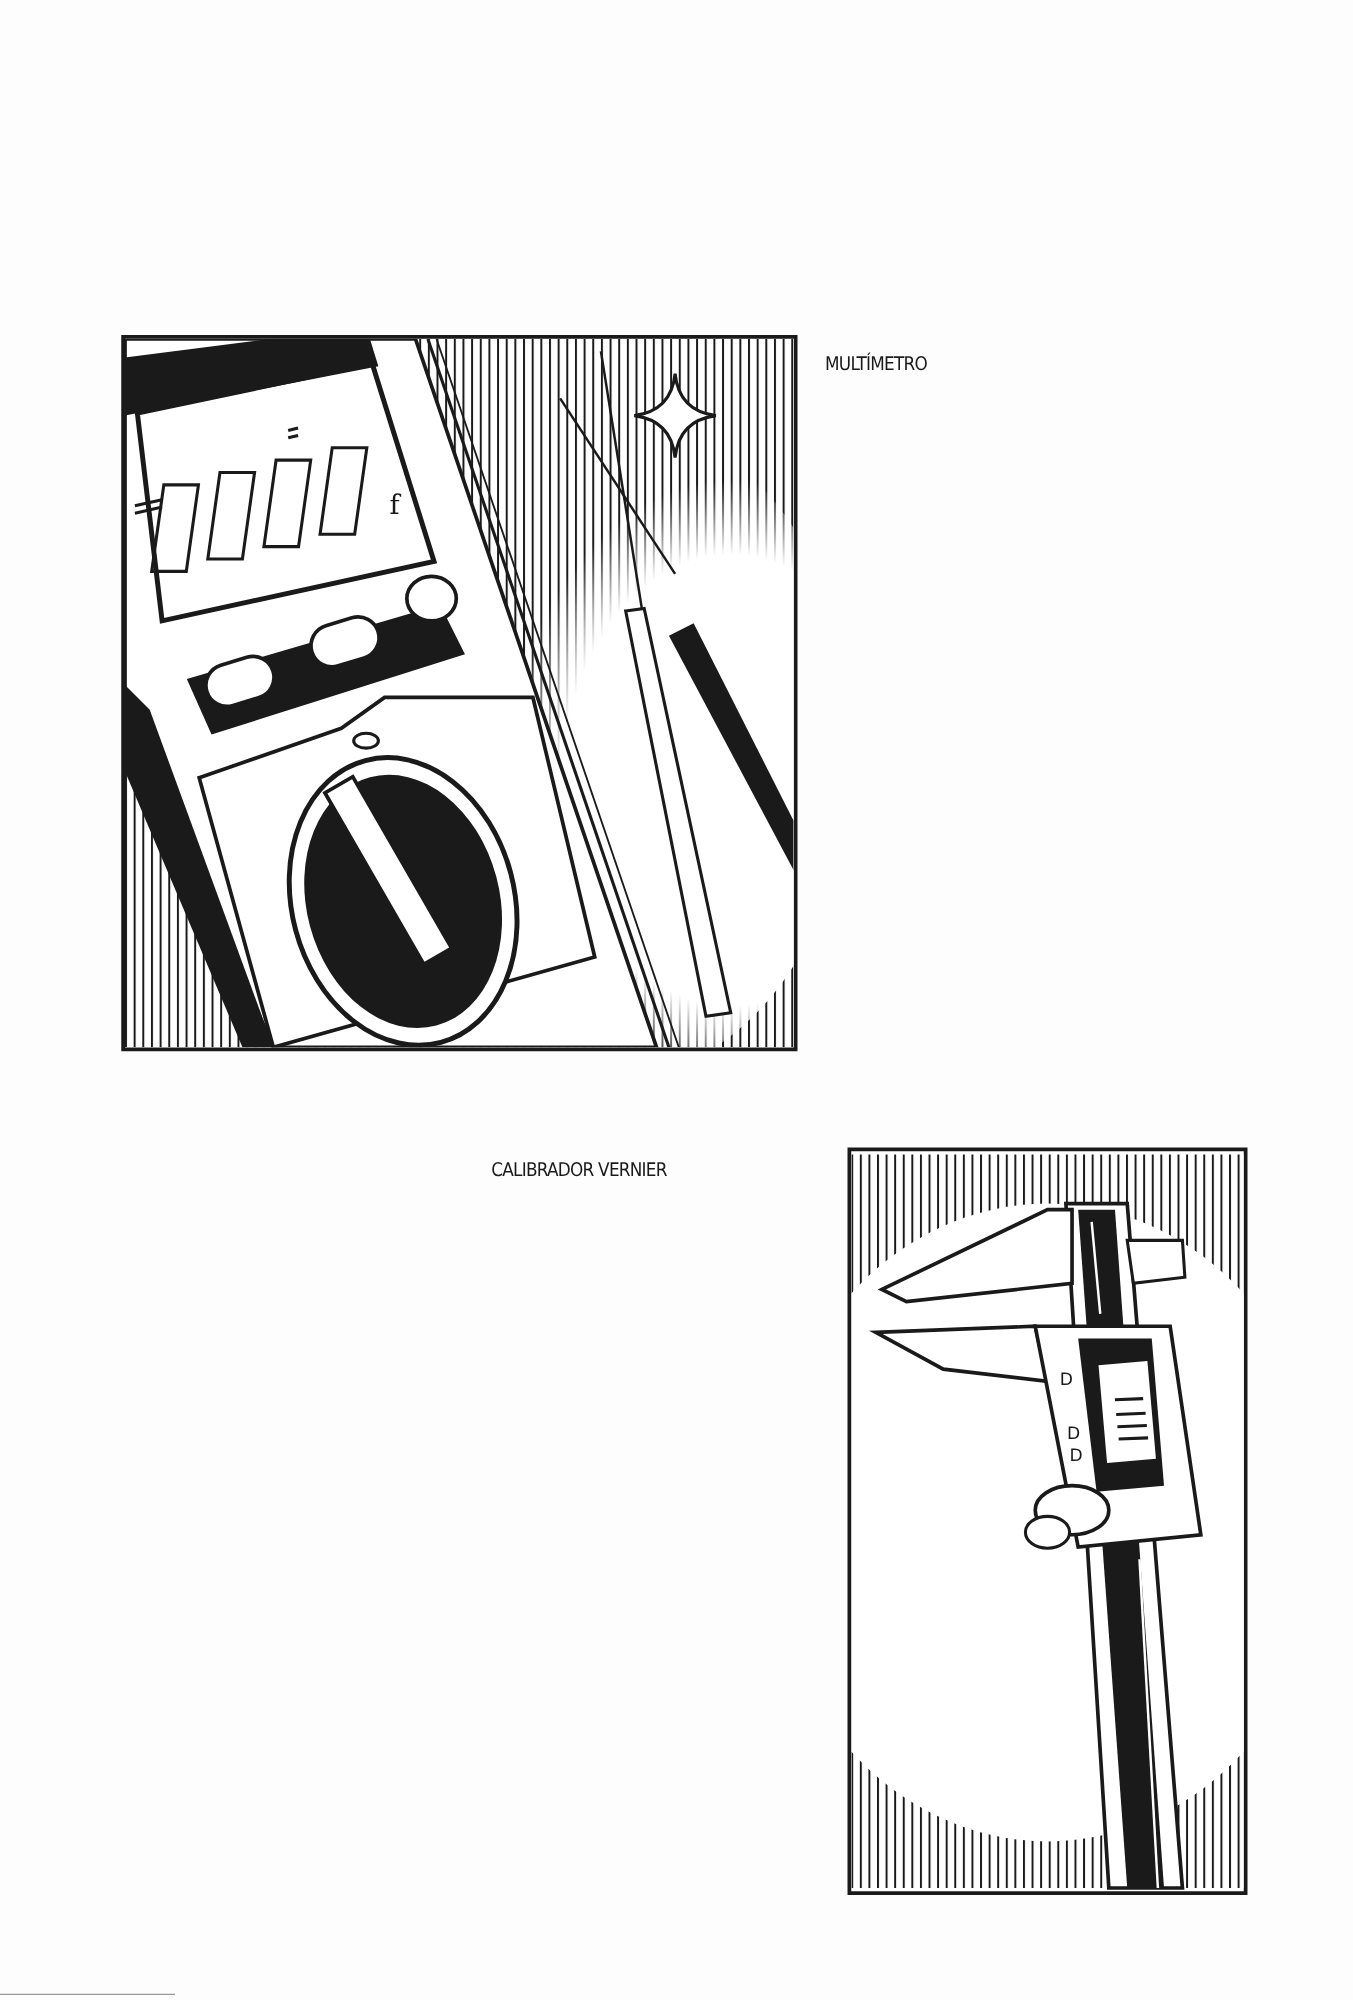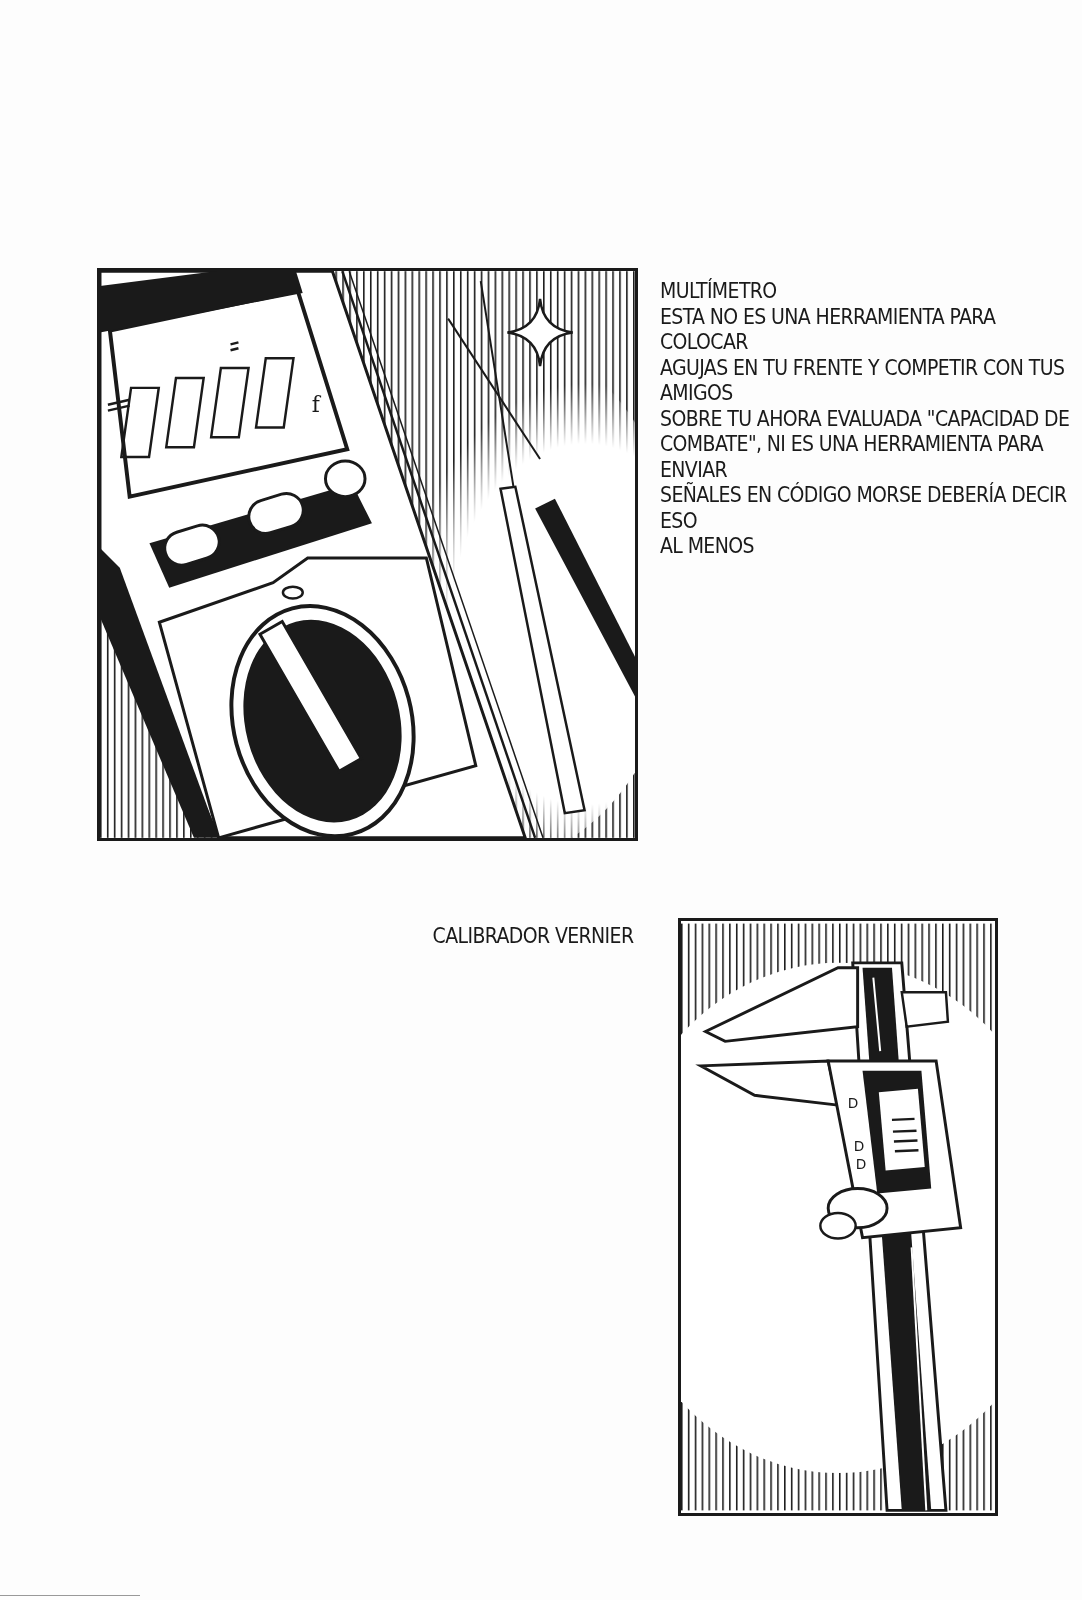--- a/index.html
+++ b/index.html
@@ -1,24 +1,24 @@
 <!DOCTYPE html>
 <html><head>
 <meta charset="utf-8">
 <style>
   html,body{margin:0;padding:0;}
   body{width:1082px;height:1600px;background:#fdfdfd;position:relative;overflow:hidden;font-family:"Liberation Sans",sans-serif;color:#1a1a1a;}
   .panel{position:absolute;border:3px solid #1a1a1a;background:#fff;overflow:hidden;box-sizing:border-box;}
   .panel svg{position:absolute;left:0;top:0;width:100%;height:100%;}
-  .caption{position:absolute;font-family:"DejaVu Sans",sans-serif;font-size:21px;line-height:25.5px;letter-spacing:-0.6px;color:#1a1a1a;text-transform:uppercase;font-stretch:condensed;}
+  .caption{position:absolute;font-family:"DejaVu Sans",sans-serif;font-size:15px;line-height:25.5px;letter-spacing:-0.6px;color:#1a1a1a;text-transform:uppercase;font-stretch:condensed;}
   .caption .title{display:block;}
   .caption .body{display:block;white-space:pre-line;}
   .cap1{left:660px;top:279px;width:420px;}
   .cap2{left:393px;top:924px;width:280px;}
-  .cap2 .title{text-align:center;}
+  .cap2 .title{text-align:left;}
   .footer-line{position:absolute;left:0;top:1595px;width:140px;height:1px;background:#999;}
 </style>
 </head>
 <body>
 
 <div class="panel" style="left:97px;top:268px;width:541px;height:573px;">
   <svg viewBox="0 0 541 573">
     <defs>
       <pattern id="vlines1" width="7" height="10" patternUnits="userSpaceOnUse">
         <rect width="7" height="10" fill="#fff"></rect>
@@ -72,26 +72,20 @@
       <line x1="385" y1="10" x2="420" y2="230" stroke="#1a1a1a" stroke-width="2"></line>
       <line x1="352" y1="48" x2="445" y2="190" stroke="#1a1a1a" stroke-width="2"></line>
       <polygon points="405,220 420,218 490,545 470,548" fill="#fff" stroke="#1a1a1a" stroke-width="2.5"></polygon>
       <polygon points="440,240 460,230 541,390 541,430" fill="#1a1a1a"></polygon>
     </g>
   </svg>
 </div>
 
 <div class="caption cap1">
   <span class="title">MULTÍMETRO</span>
-  <span class="body">ESTA NO ES UNA HERRAMIENTA PARA COLOCAR
-AGUJAS EN TU FRENTE Y COMPETIR CON TUS AMIGOS
-SOBRE TU AHORA EVALUADA "CAPACIDAD DE
-COMBATE", NI ES UNA HERRAMIENTA PARA ENVIAR
-SEÑALES EN CÓDIGO MORSE DEBERÍA DECIR ESO
-AL MENOS</span>
 </div>
 
 <div class="caption cap2">
   <span class="title">CALIBRADOR VERNIER</span>
 </div>
 
 <div class="panel" style="left:678px;top:918px;width:320px;height:598px;">
   <svg viewBox="0 0 320 598">
     <defs>
       <pattern id="vlines2" width="7" height="10" patternUnits="userSpaceOnUse">

